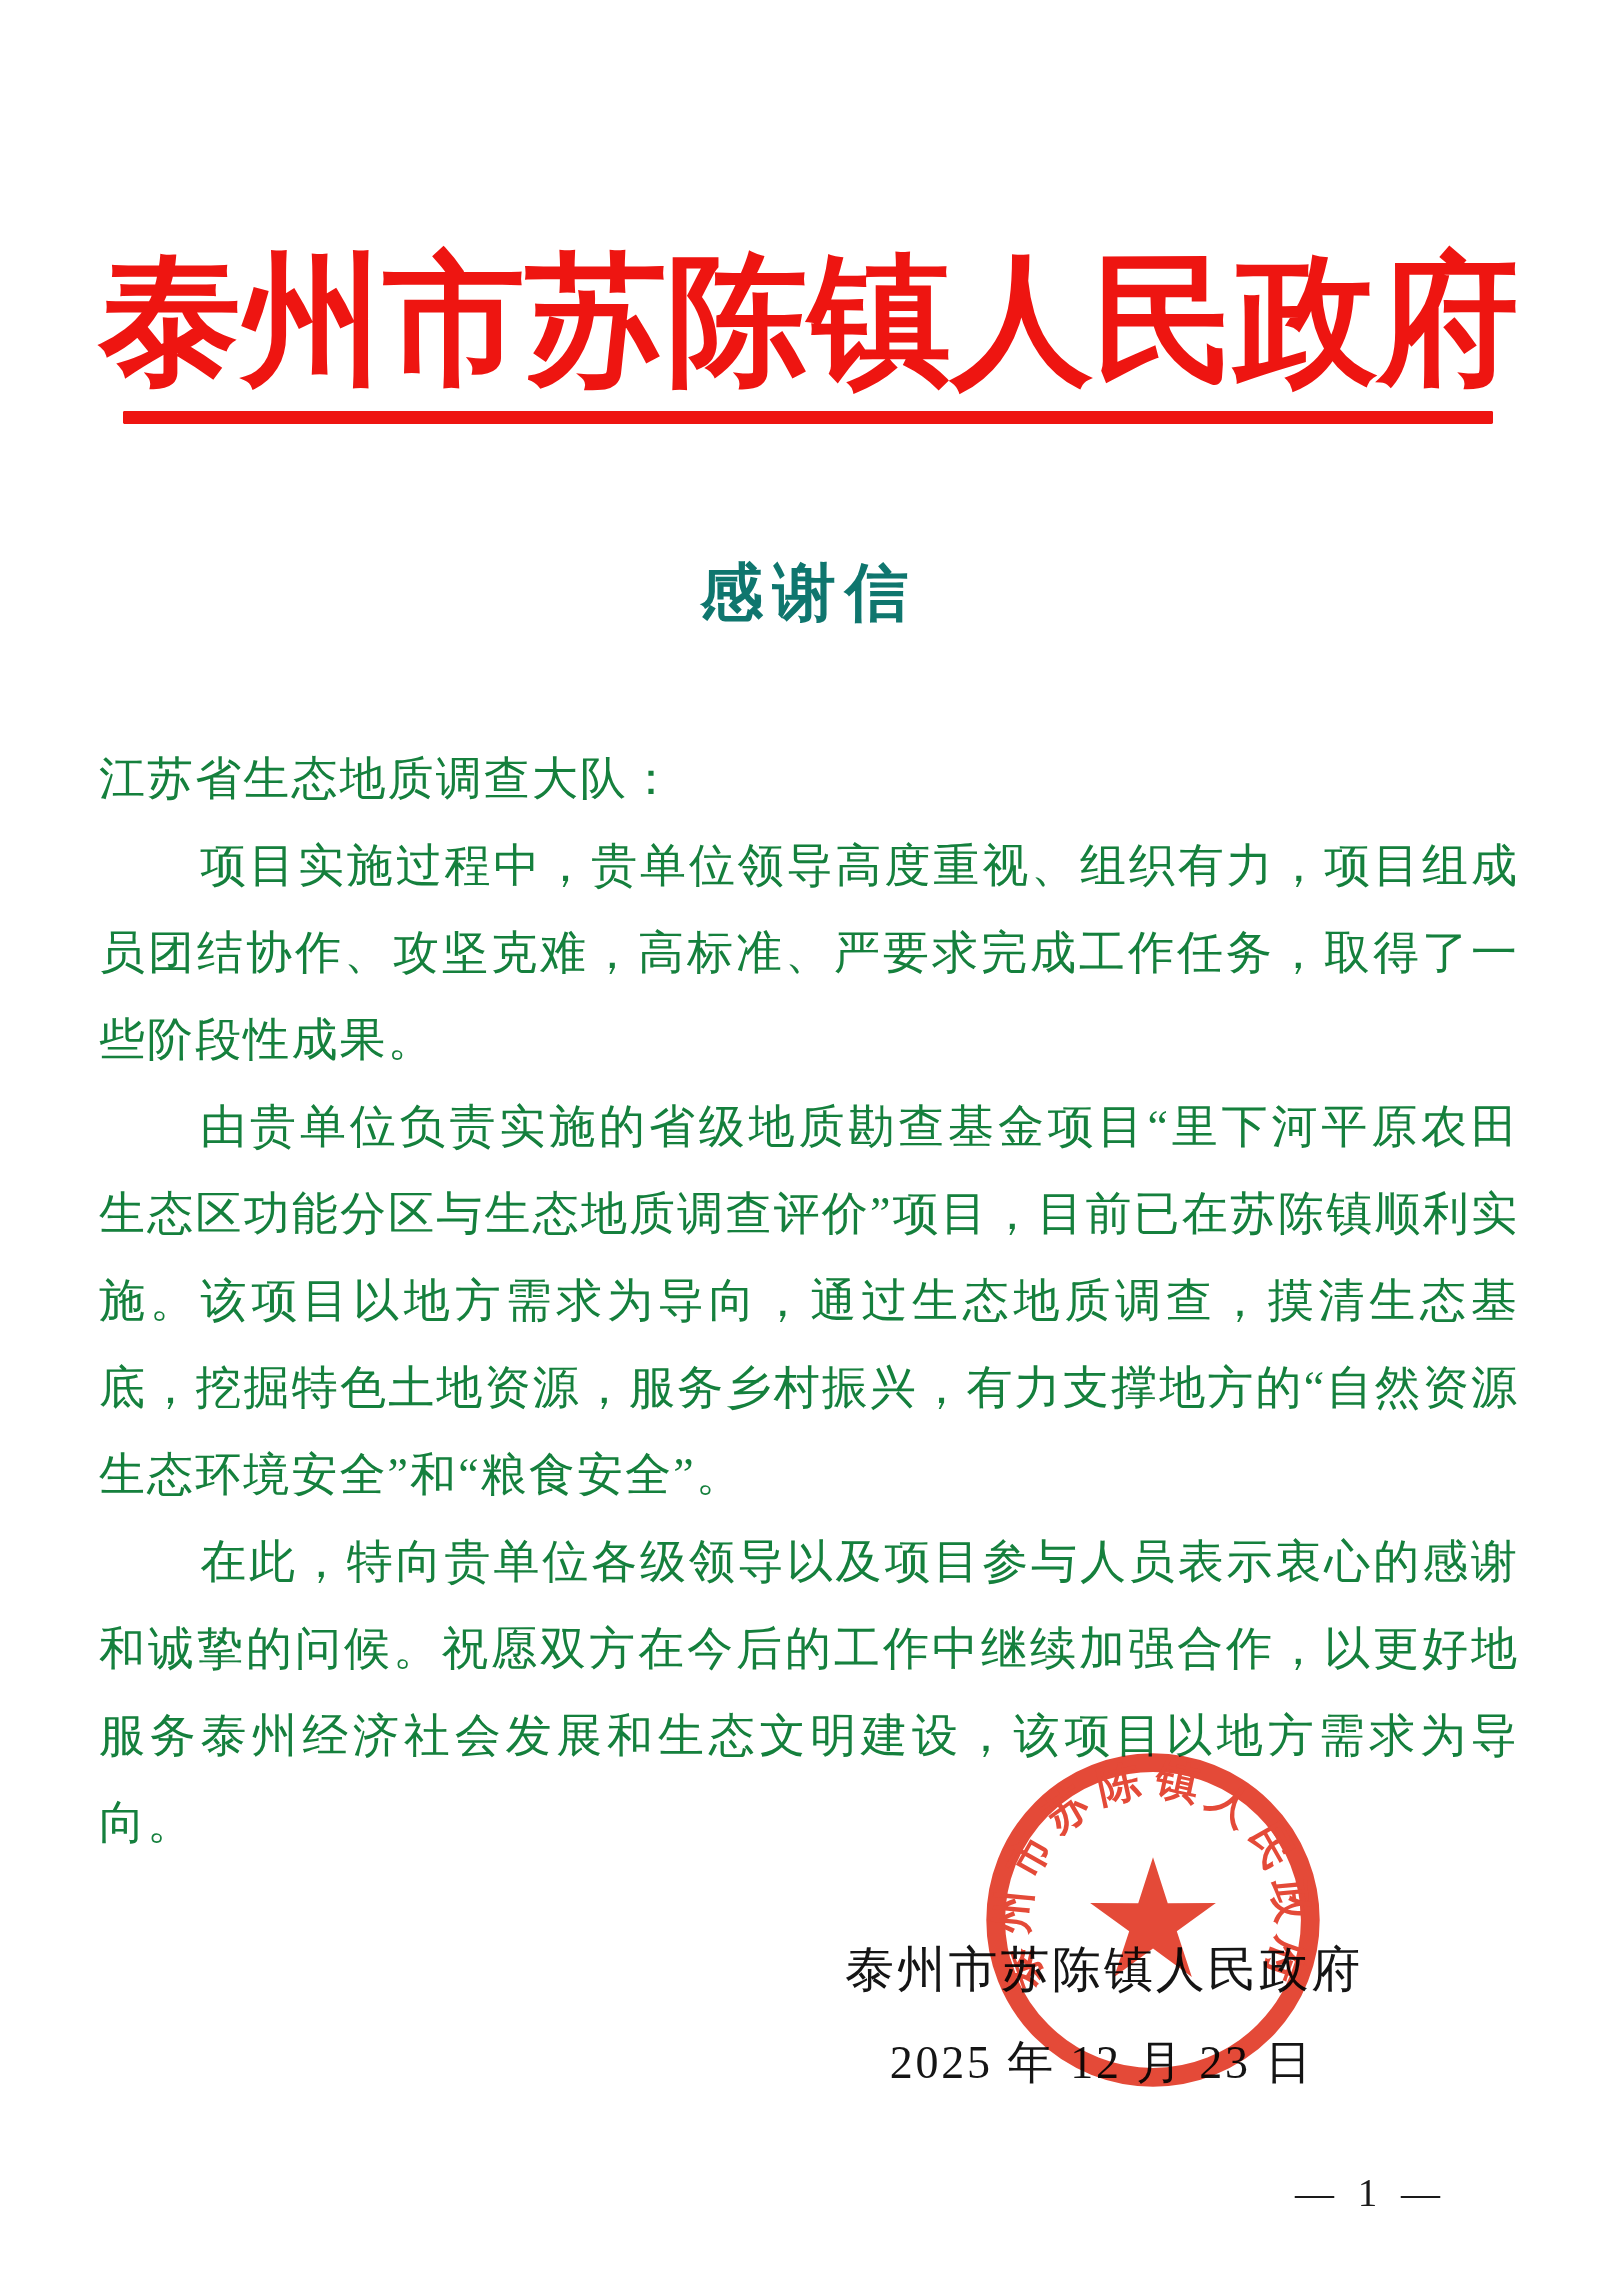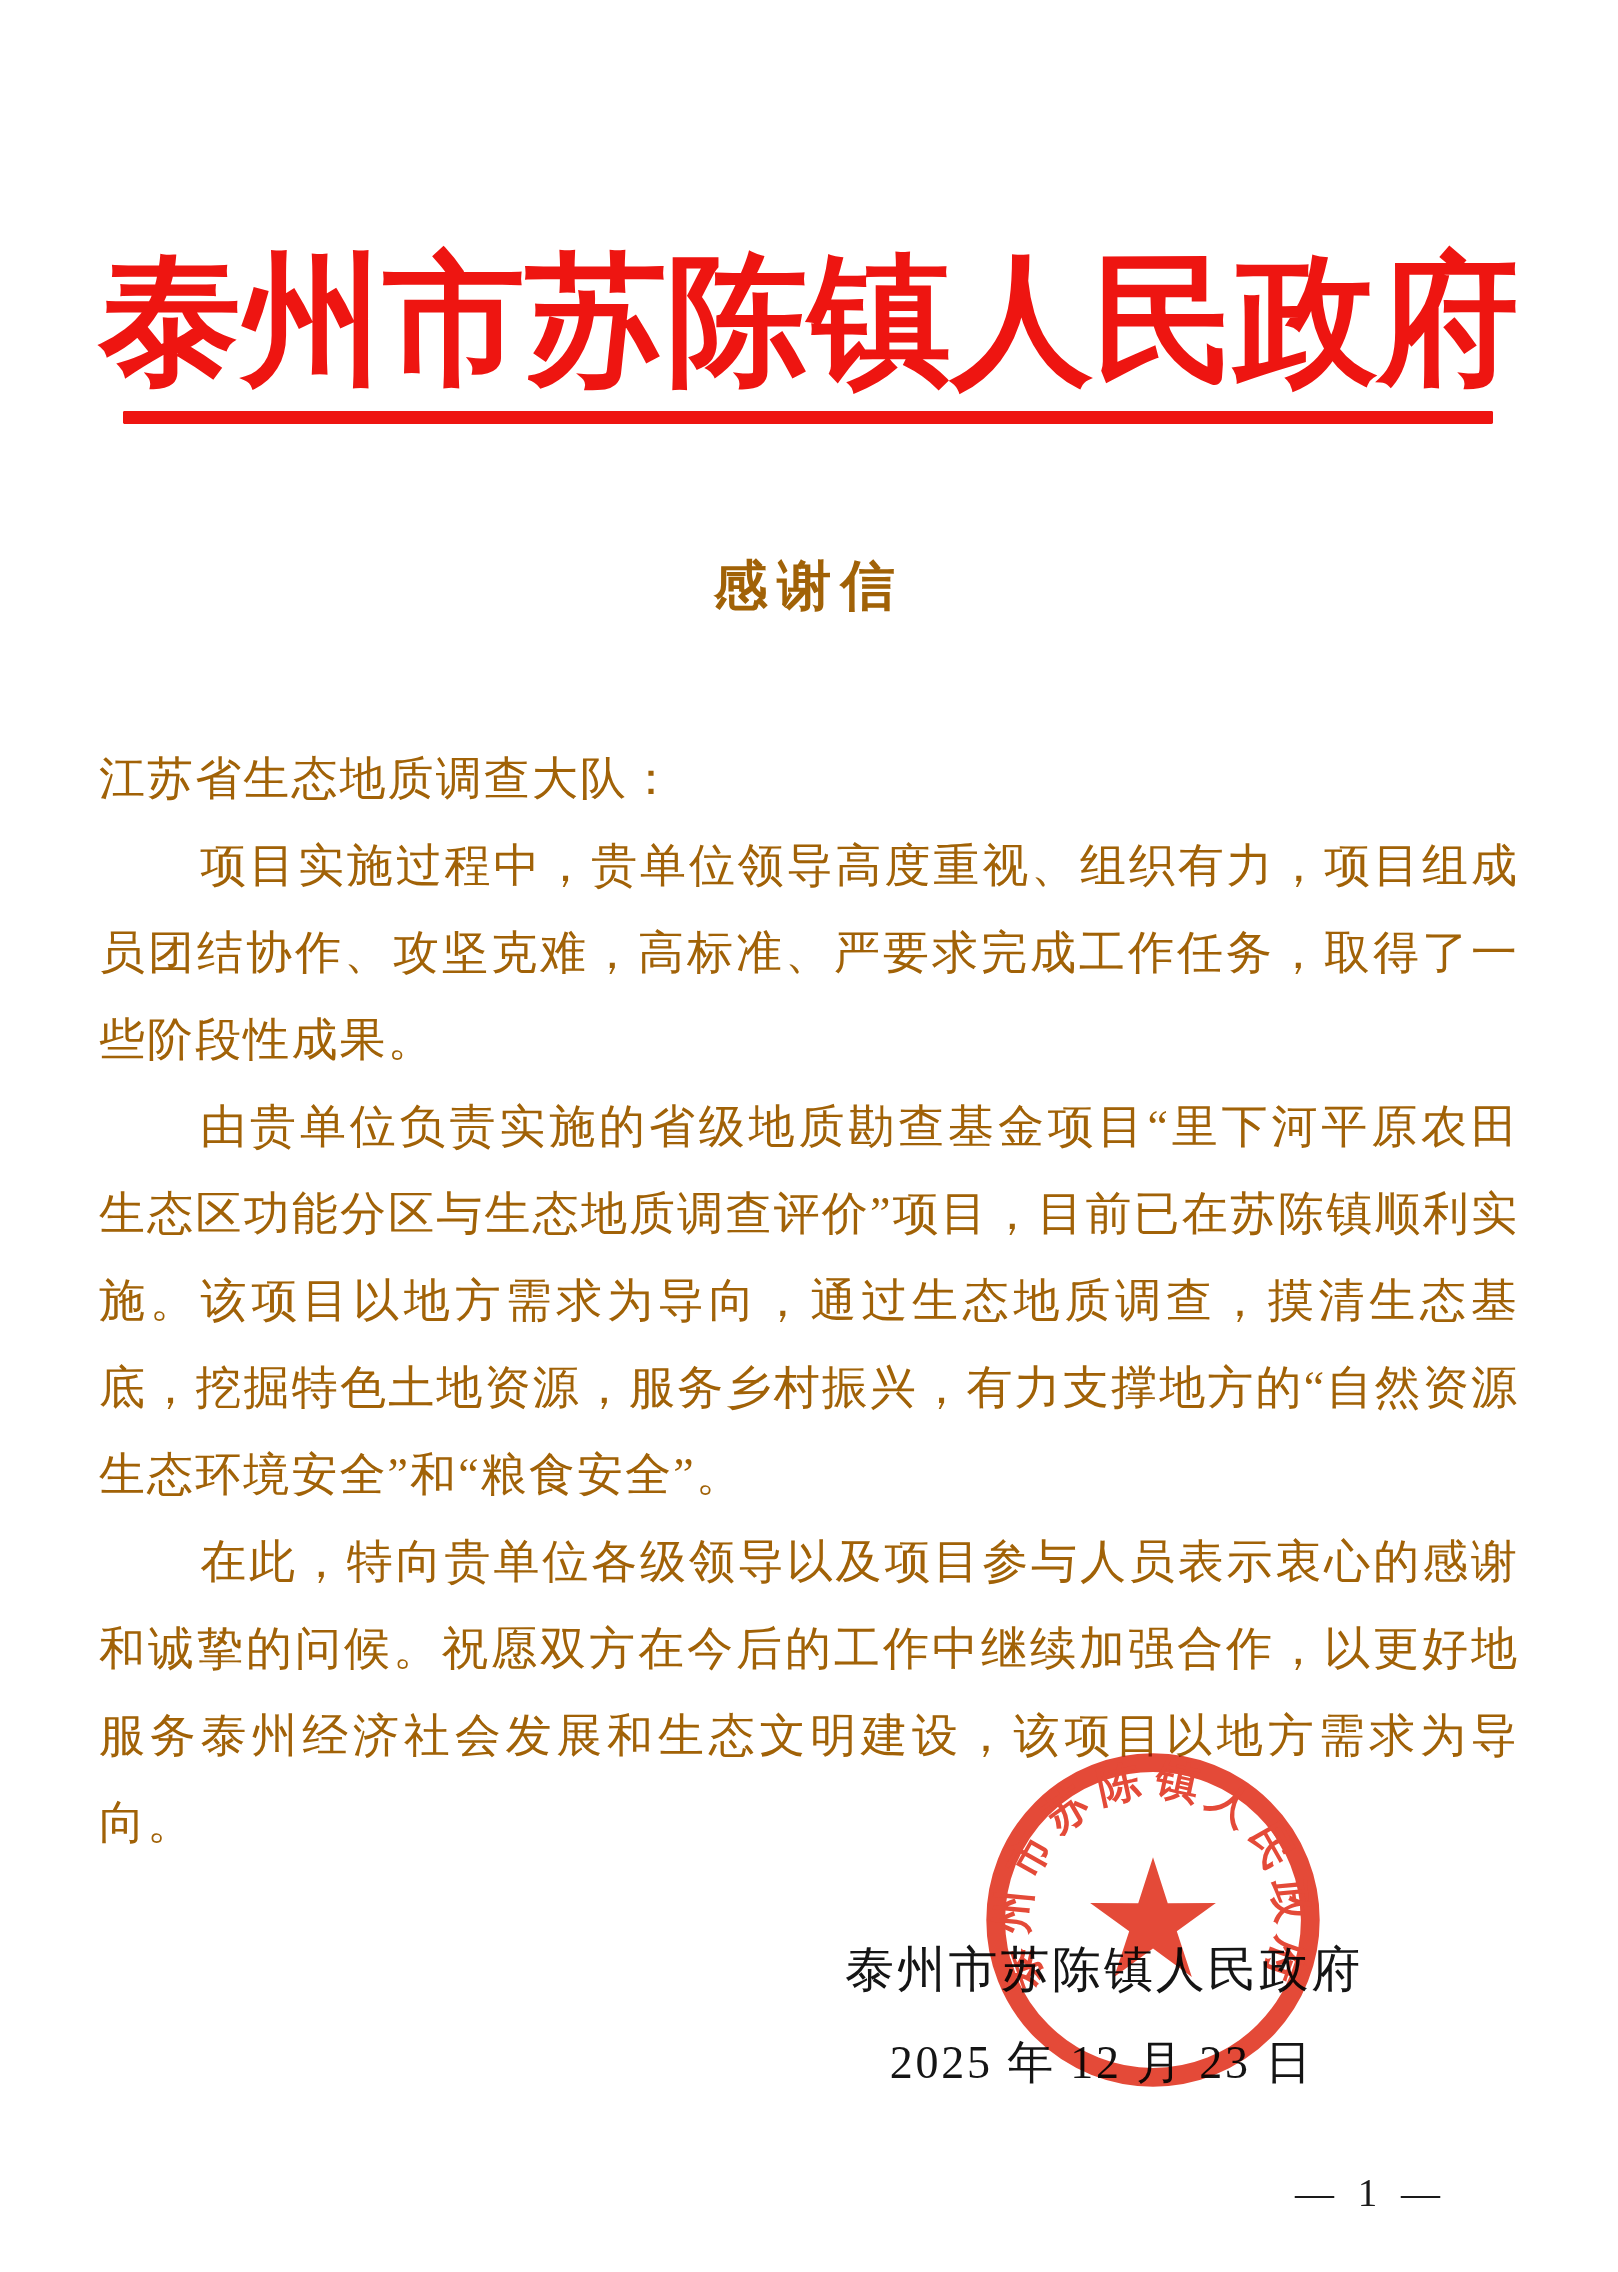--- a/index.html
+++ b/index.html
@@ -31,36 +31,36 @@
     width:1370px;height:13.2px;
     background:var(--header-red,#ee1511);
     border-radius:1.4px;
   }
   
   .doc-title{
     position:absolute;
     top:550px;left:0;width:100%;
     margin:0;
     text-align:center;
-    font-size:54px;
+    font-size:63px;
     font-weight:bold;
     letter-spacing:9.7px;
-    color:#a16207;
+    color:#0f766e;
   }
   
   .letter-body{
     position:absolute;
     top:735px;left:99px;
     width:1420px;
     font-size:46px;
     line-height:87px;
     letter-spacing:2.1px;
     text-align:justify;
     word-break:break-all;
-    color:#a16207;
+    color:#15803d;
   }
   .letter-body p{margin:0;}
   .letter-body p.para{text-indent:2.2em;}
   
   .signature{
     position:absolute;
     top:1937px;right:255px;
     font-size:49px;
     letter-spacing:2.8px;
     white-space:nowrap;

